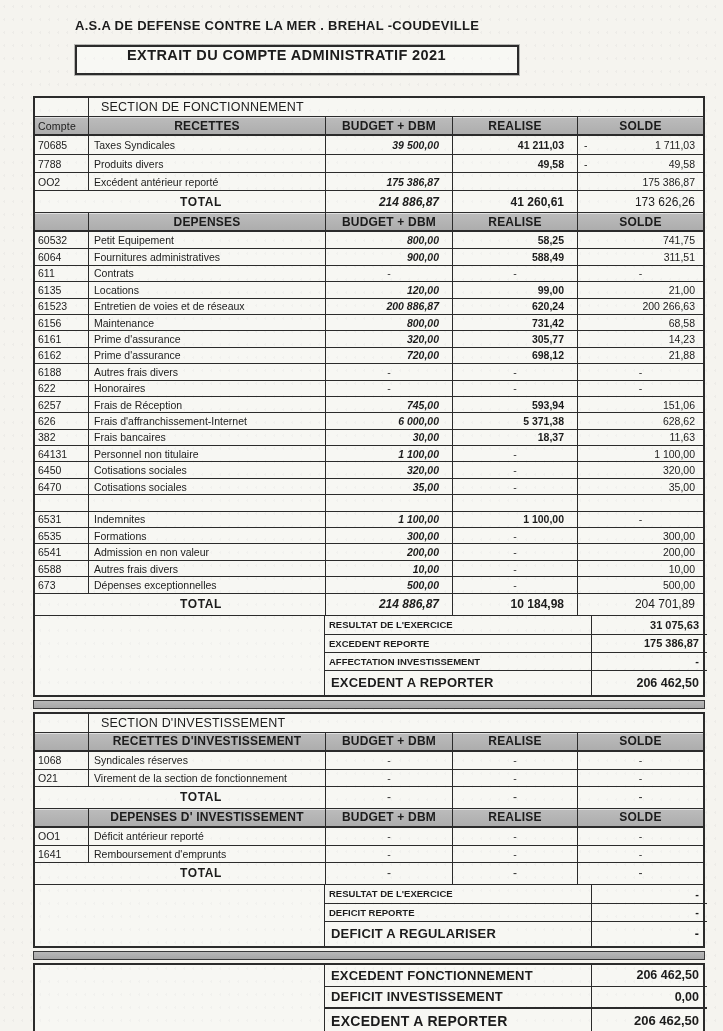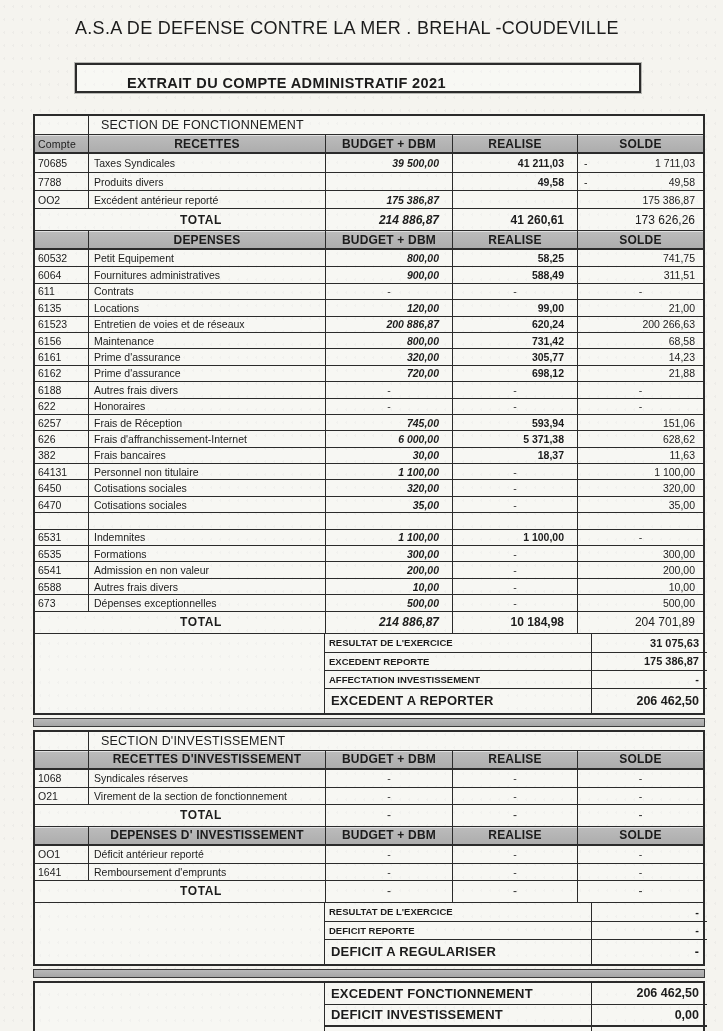--- a/index.html
+++ b/index.html
@@ -15,28 +15,28 @@
     background:var(--paper);
     background-image:radial-gradient(rgba(0,0,0,0.03) 1px, transparent 1px);
     background-size:9px 13px;
     font-family:"Liberation Sans", sans-serif;
     color:var(--ink);
     overflow:hidden;
   }
   .sheet{width:672px;margin:18px 0 0 33px;}
 
   .org-title{
-    margin:0 0 24px 42px;
-    font-size:18px;font-weight:400;letter-spacing:.3px;
+    margin:0 0 12px 42px;
+    font-size:13px;font-weight:700;letter-spacing:.3px;
   }
   .doc-title-box{
-    width:566px;margin-left:42px;
+    width:444px;margin-left:42px;
     border:2px solid var(--line);
     outline:1px solid rgba(0,0,0,.25);
-    height:30px;display:flex;align-items:flex-end;
+    height:30px;display:flex;align-items:flex-start;
     padding-left:50px;
     background:rgba(255,255,255,.35);
   }
   .doc-title-box span{font-size:14.5px;font-weight:700;letter-spacing:.4px;}
 
   .doc-table{border:2px solid var(--line);margin-top:21px;background:rgba(255,255,255,.25);}
   .doc-table.second{margin-top:3px;}
 
   .trow{
     display:grid;

